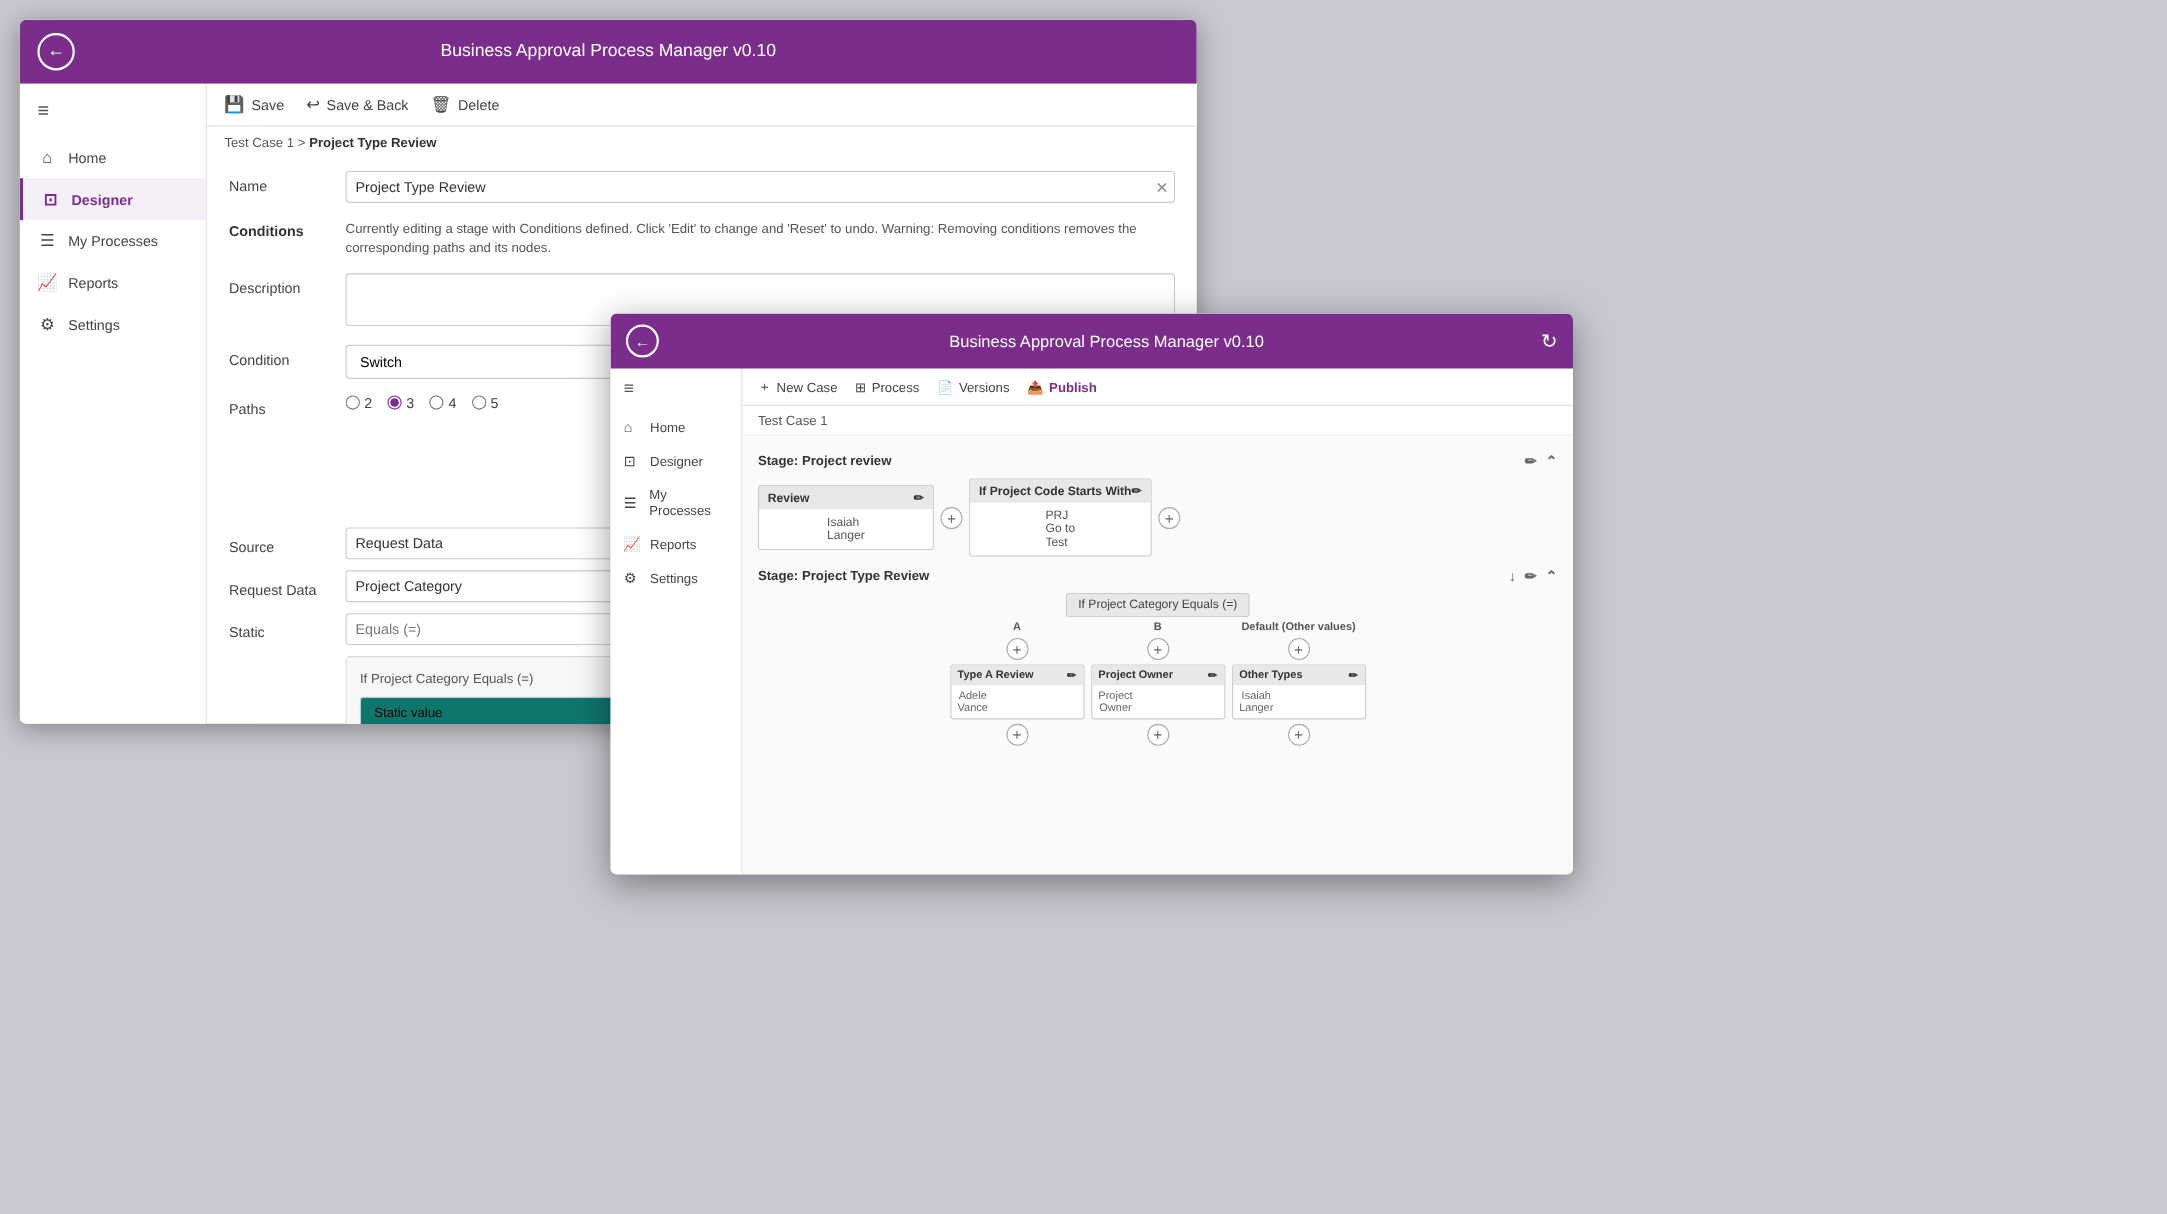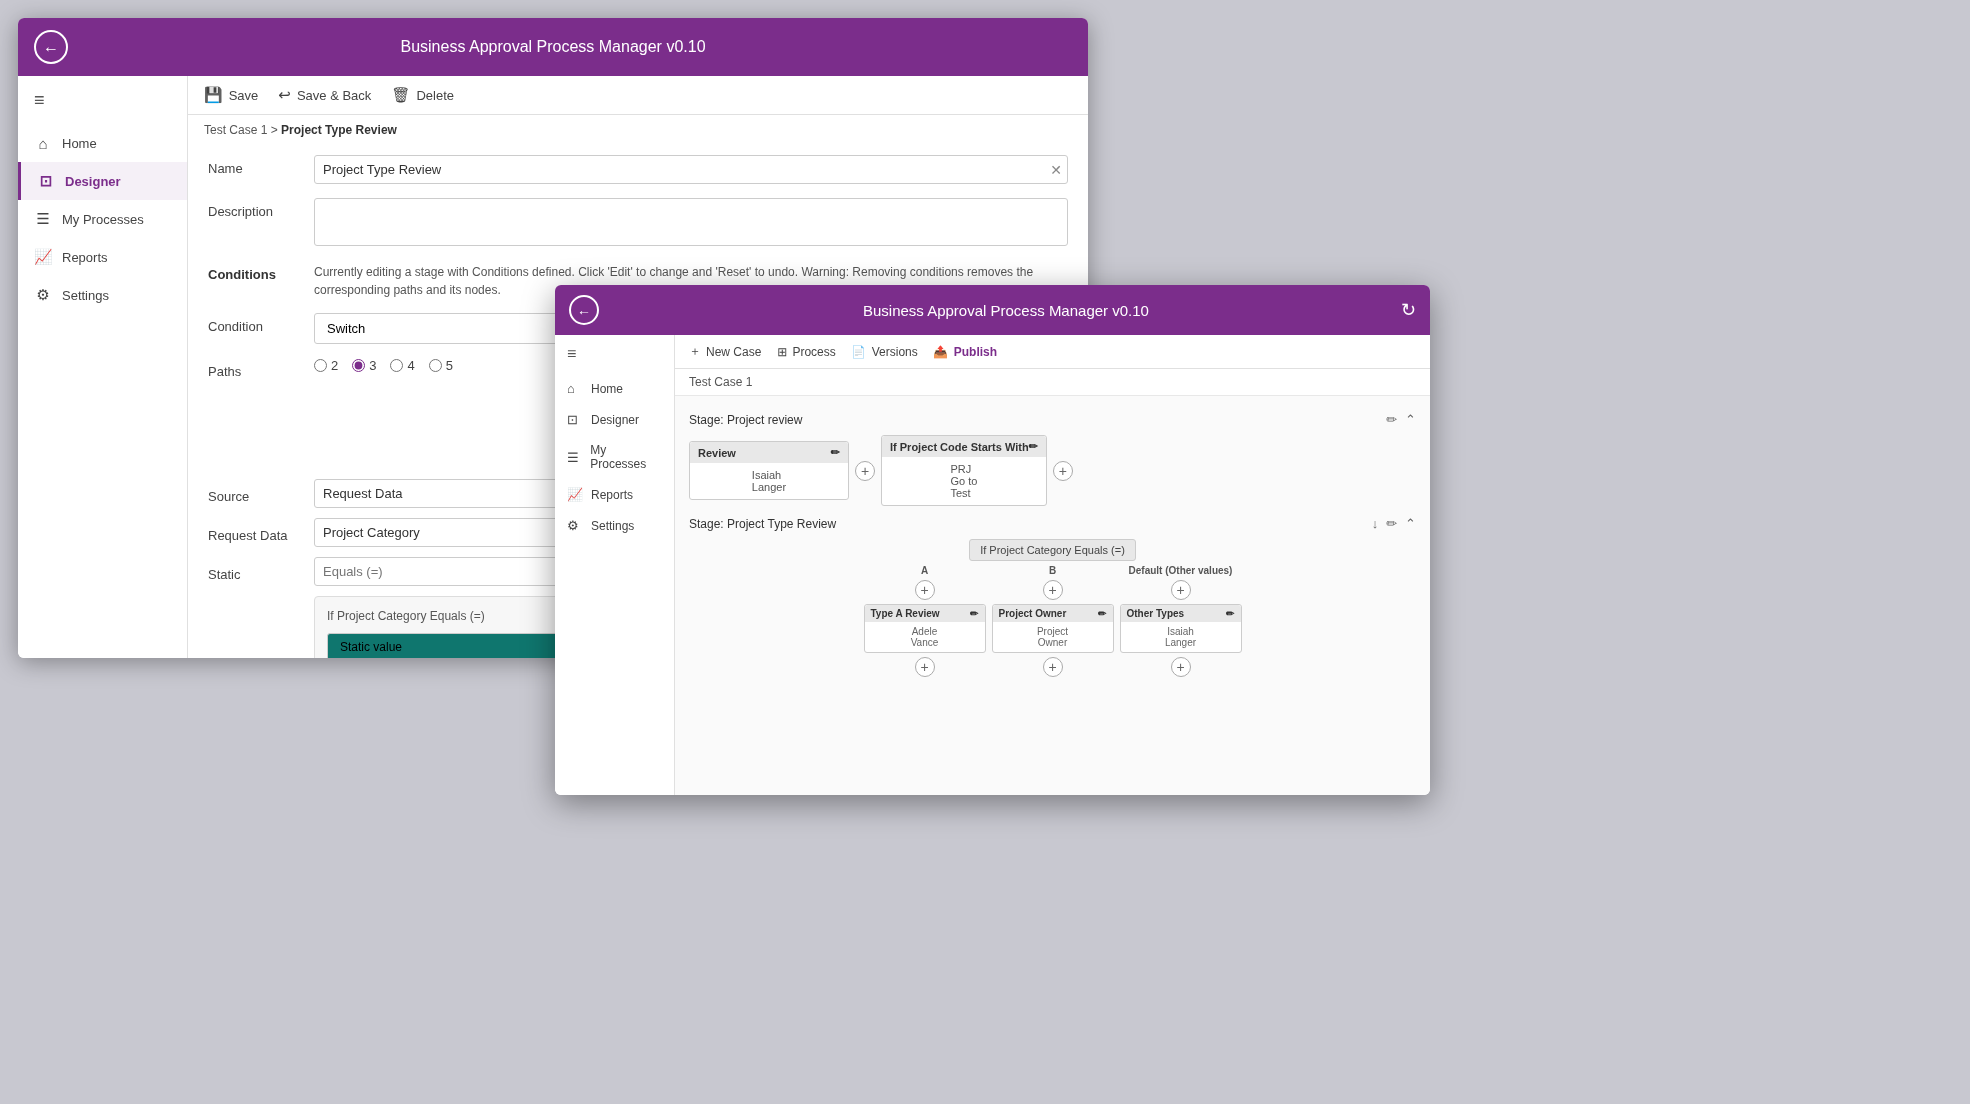--- a/index.html
+++ b/index.html
@@ -417,24 +417,24 @@
       border-bottom: 1px solid #e8e8e8;
     }
     .win2-canvas {
       flex: 1;
       overflow-y: auto;
       padding: 10px 14px;
       background: #fafafa;
     }
     .stage-header {
       display: flex;
-      align-items: center;
+      align-items: flex-start;
       justify-content: space-between;
       font-size: 12px;
-      font-weight: 400;
+      font-weight: 700;
       color: #333;
       margin-bottom: 8px;
       margin-top: 6px;
       gap: 17px;
     }
     .stage-actions {
       display: flex;
       gap: 8px;
       color: #666;
       font-size: 13px;
@@ -539,21 +539,20 @@
       justify-content: space-between;
       border-radius: 3px 3px 0 0;
     }
     .path-node-body {
       padding: 4px 6px;
       font-size: 10px;
       color: #666;
       min-height: 22px;
       display: flex;
       align-items: center;
-      justify-content: center;
       text-align: center;
     }
   </style>
 </head>
 <body>
 
 <div class="window1">
 
   <div class="win-title-bar">
     <div class="back-btn">←</div>
@@ -613,29 +612,29 @@
 
         <div class="form-row">
           <div class="form-label">Name</div>
           <div class="form-input-wrap">
             <input class="form-input" type="text" value="Project Type Review" style="">
             <span class="form-input-clear">✕</span>
           </div>
         </div>
 
         <div class="form-row">
+          <div class="section-label">Conditions</div>
+          <div class="conditions-note">Currently editing a stage with Conditions defined. Click 'Edit' to change and 'Reset' to undo. Warning: Removing conditions removes the corresponding paths and its nodes.</div>
+        </div>
+
+        <div class="form-row">
           <div class="form-label">Description</div>
           <div class="form-input-wrap">
             <textarea class="form-textarea" style=""></textarea>
           </div>
-        </div>
-
-        <div class="form-row">
-          <div class="section-label">Conditions</div>
-          <div class="conditions-note">Currently editing a stage with Conditions defined. Click 'Edit' to change and 'Reset' to undo. Warning: Removing conditions removes the corresponding paths and its nodes.</div>
         </div>
 
         <div class="form-row">
           <div class="form-label">Condition</div>
           <div class="condition-row">
             <select class="condition-select">
               <option>Switch</option>
             </select>
             <button class="edit-btn">Edit</button>
           </div>

